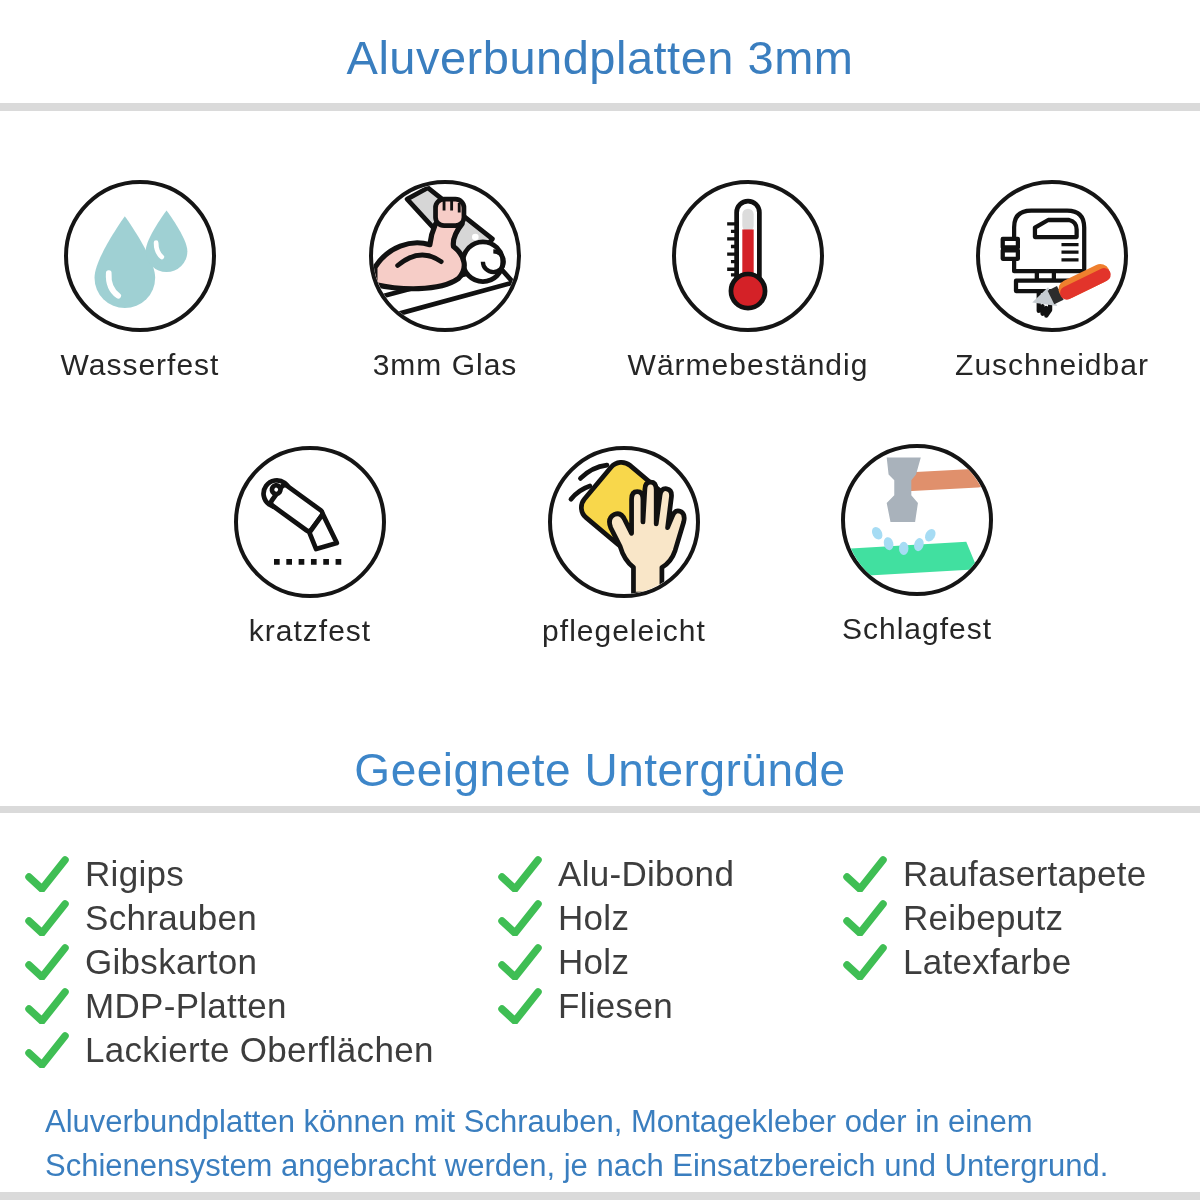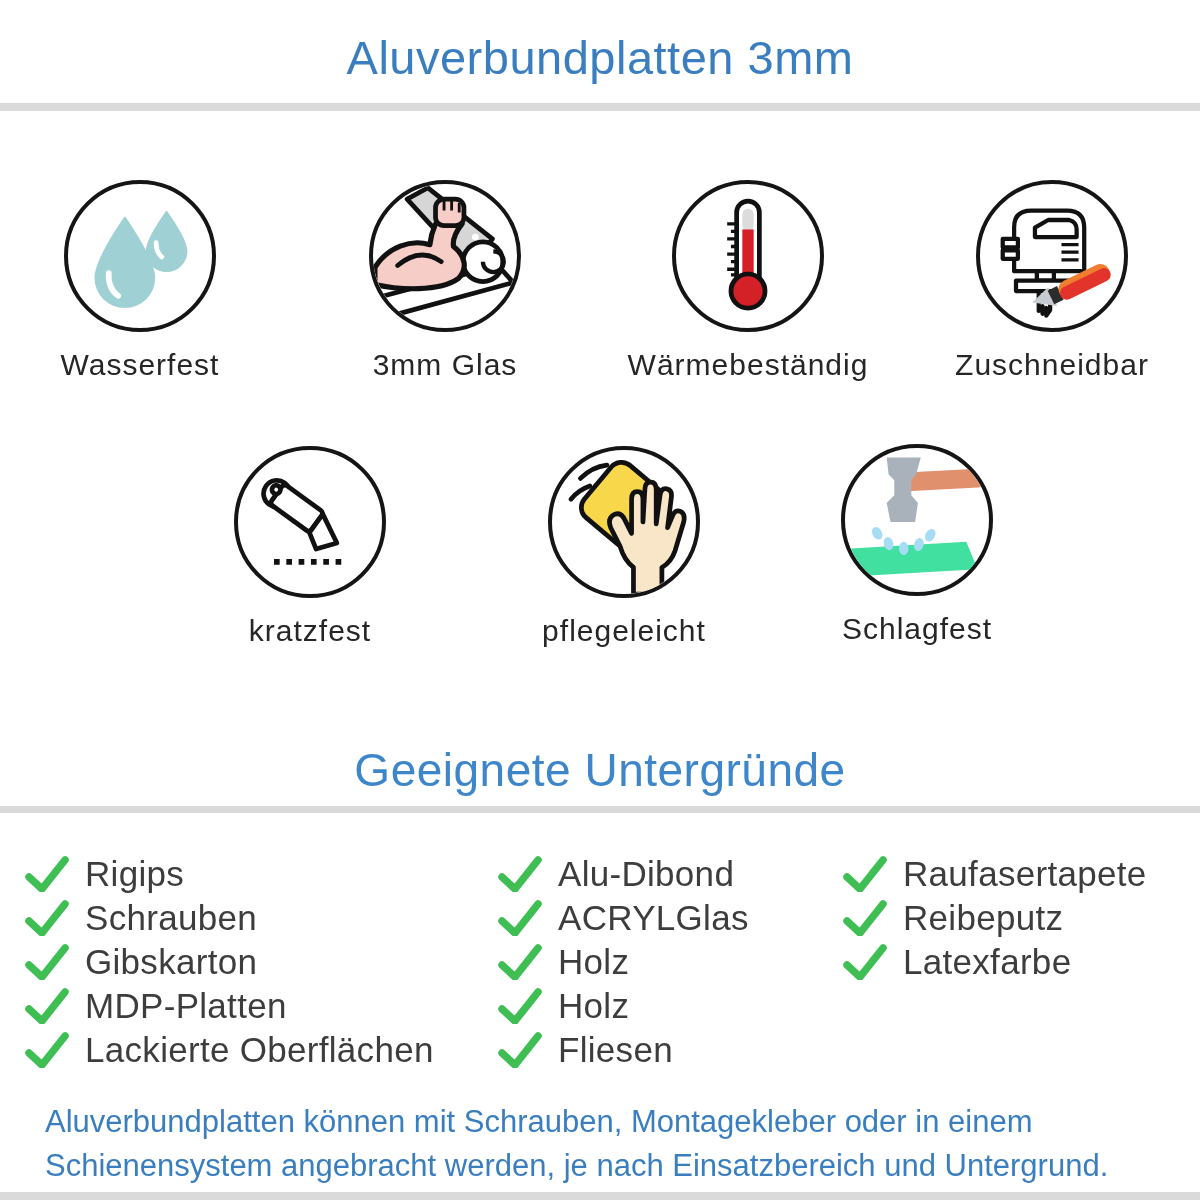--- a/index.html
+++ b/index.html
@@ -194,26 +194,20 @@
     <div class="check-item">
       <svg viewBox="0 0 44 36">
           <polyline points="4,21 17,33 40,4" fill="none" stroke="#3fbe54" stroke-width="7.5" stroke-linecap="round" stroke-linejoin="round"></polyline>
         </svg>
       <span class="ctext">Alu-Dibond</span>
       </div>
     <div class="check-item">
       <svg viewBox="0 0 44 36">
           <polyline points="4,21 17,33 40,4" fill="none" stroke="#3fbe54" stroke-width="7.5" stroke-linecap="round" stroke-linejoin="round"></polyline>
         </svg>
-      <span class="ctext">ACRYLGlas</span>
-      </div>
-    <div class="check-item">
-      <svg viewBox="0 0 44 36">
-          <polyline points="4,21 17,33 40,4" fill="none" stroke="#3fbe54" stroke-width="7.5" stroke-linecap="round" stroke-linejoin="round"></polyline>
-        </svg>
       <span class="ctext">Holz</span>
       </div>
     <div class="check-item">
       <svg viewBox="0 0 44 36">
           <polyline points="4,21 17,33 40,4" fill="none" stroke="#3fbe54" stroke-width="7.5" stroke-linecap="round" stroke-linejoin="round"></polyline>
         </svg>
       <span class="ctext">Holz</span>
       </div>
     <div class="check-item">
       <svg viewBox="0 0 44 36">

